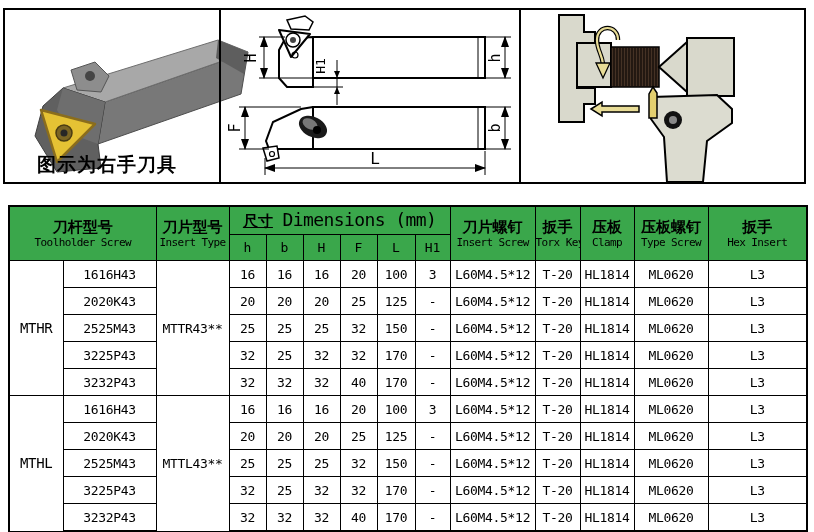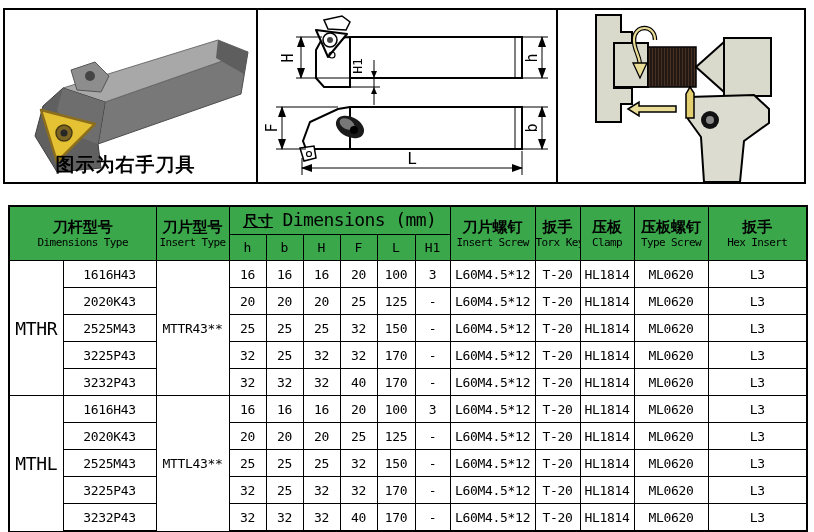--- a/index.html
+++ b/index.html
@@ -7,21 +7,21 @@
     width:814px;height:532px;background:#ffffff;position:relative;
     font-family:"DejaVu Sans Mono","Liberation Mono",monospace;
     color:#000;
   }
   
   .strip{
     position:absolute;left:3px;top:8px;width:803px;height:176px;
     border:2px solid #000;box-sizing:border-box;display:flex;background:#fff;
   }
   .panel{position:relative;height:100%;box-sizing:border-box;}
-  .panel.photo{width:251px;}
+  .panel.photo{width:214px;}
   .panel.drawing{width:300px;border-left:2px solid #000;}
   .panel.machining{flex:1;border-left:2px solid #000;}
   .panel svg{display:block;}
   .caption{
     position:absolute;left:0;right:10px;bottom:4px;text-align:center;
     font-family:"DejaVu Sans","Liberation Sans",sans-serif;
     font-weight:bold;font-size:19px;letter-spacing:1px;
   }
   
   table.spec{
@@ -35,21 +35,21 @@
   }
   thead th{background:#3aa74b;font-weight:normal;}
   thead tr.r1 th{height:27px;}
   thead tr.r2 th{height:25px;font-size:13px;}
   .zh{display:block;font-family:"DejaVu Sans","Liberation Sans",sans-serif;
       font-weight:bold;font-size:15px;line-height:17px;}
   .en{display:block;font-size:11px;letter-spacing:-0.6px;line-height:13px;}
   .dimhead .zh{display:inline;text-decoration:underline;}
   .dimhead .en{display:inline;font-size:18px;}
   tbody td{height:26px;font-size:13px;letter-spacing:-0.3px;}
-  td.grp{vertical-align:top;line-height:25px;font-size:18px;}
+  td.grp{vertical-align:top;line-height:25px;font-size:14px;}
   td.model{text-align:left;padding-left:3px;}
   tbody tr.last td{border-bottom:3px solid #000;}
 </style>
 </head>
 <body>
 
 <div class="strip">
 
   <div class="panel photo">
     <svg width="251" height="172" viewBox="0 0 251 172">
@@ -179,21 +179,21 @@
     <col style="width:85px">
       <col style="width:45px">
       <col style="width:54px">
     <col style="width:74px">
       <col style="width:99px">
   </colgroup>
   <thead>
     <tr class="r1">
       <th colspan="2" rowspan="2">
         <span class="zh">刀杆型号</span>
-        <span class="en">Dimensions Type</span>
+        <span class="en">Toolholder Screw</span>
       </th>
       <th rowspan="2">
         <span class="zh">刀片型号</span>
         <span class="en">Insert Type</span>
       </th>
       <th colspan="6" class="dimhead">
         <span class="zh">尺寸</span>
         <span class="en">Dimensions (mm)</span>
       </th>
       <th rowspan="2">

